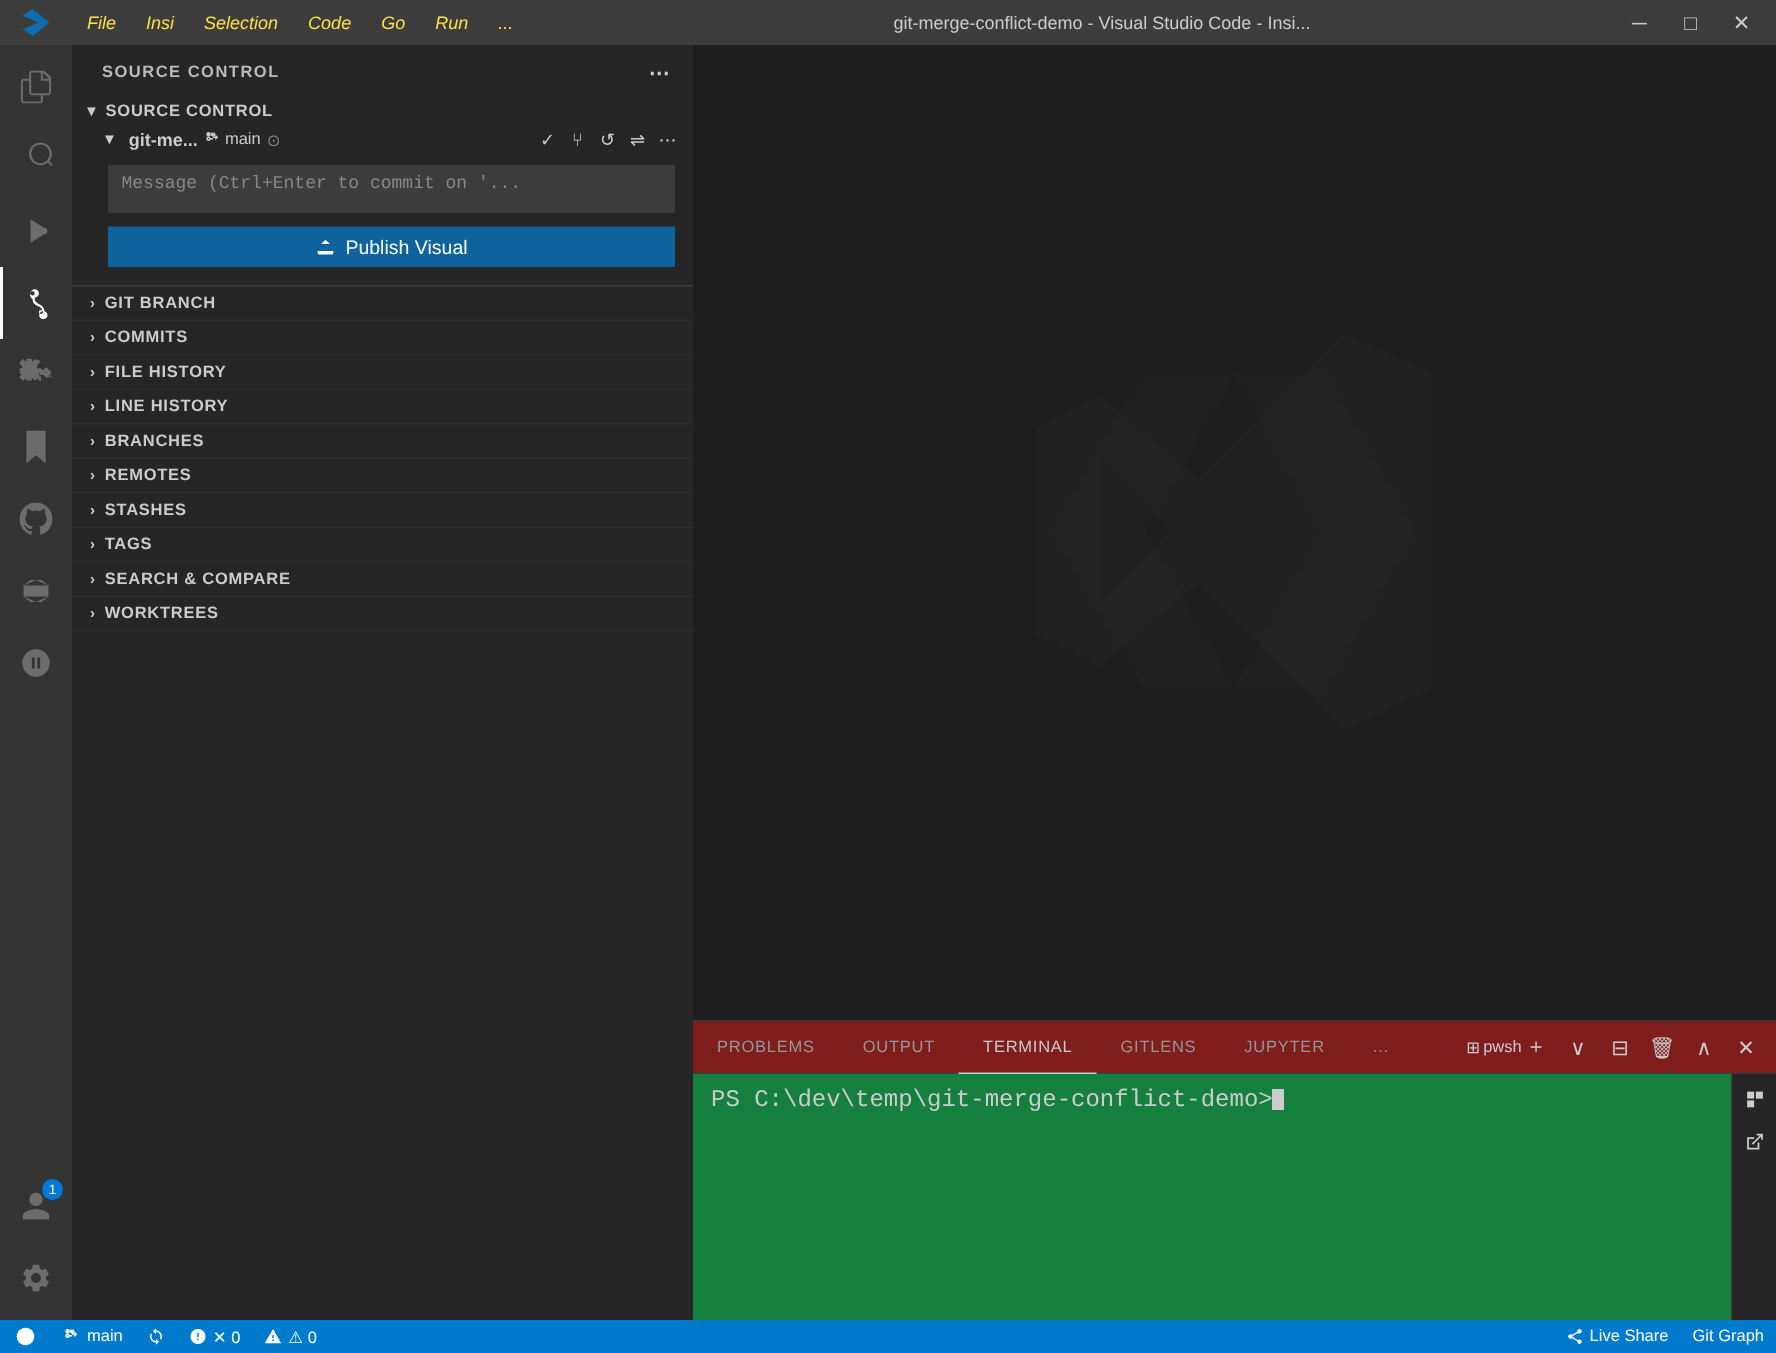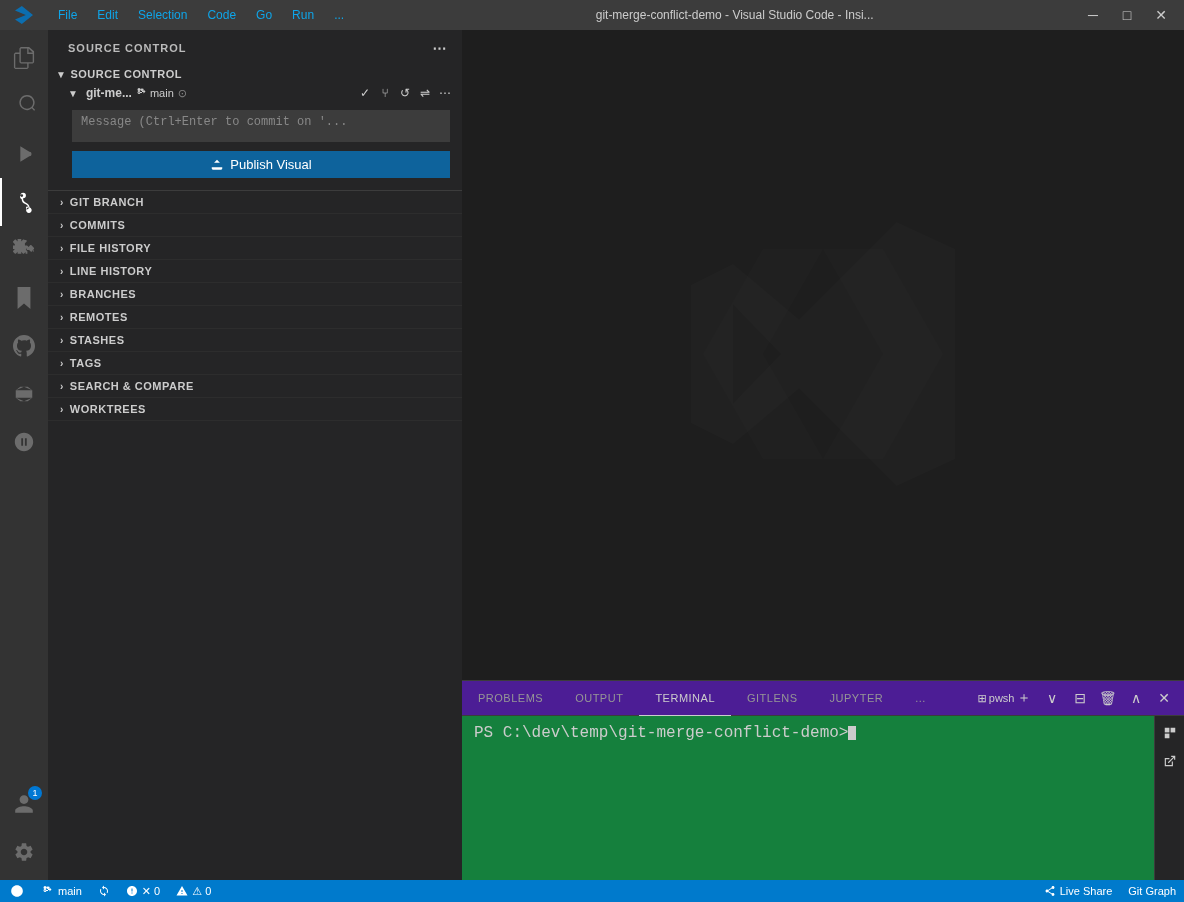--- a/index.html
+++ b/index.html
@@ -31,22 +31,23 @@
     }
     .title-bar-menu {
       display: flex;
       align-items: center;
       gap: 0;
       flex: 1;
     }
     .menu-item {
       padding: 4px 10px;
       font-size: 12px;
-      color: #0ea5e9;
-      cursor: pointer;
+      color: #fde047;
+      cursor: pointer;
+      font-style: italic;
     }
     .title-bar-title {
       flex: 2;
       text-align: center;
       font-size: 12px;
       color: #cccccc;
     }
     .title-bar-controls {
       display: flex;
       align-items: center;
@@ -265,21 +266,21 @@
       background: #1e1e1e;
       border-top: 1px solid #3c3c3c;
       display: flex;
       flex-direction: column;
       height: 200px;
       flex-shrink: 0;
     }
     .panel-tabs {
       display: flex;
       align-items: center;
-      background: #4c1d95;
+      background: #7f1d1d;
       border-bottom: 1px solid #3c3c3c;
       height: 35px;
       flex-shrink: 0;
     }
     .panel-tab {
       padding: 0 16px;
       height: 35px;
       display: flex;
       align-items: center;
       font-size: 11px;
@@ -422,21 +423,21 @@
 <body>
 
 <div class="title-bar">
   <div class="title-bar-logo">
     <svg width="18" height="18" viewBox="0 0 100 100">
       <path d="M 0 25 L 38 0 L 100 50 L 38 100 L 0 75 L 60 50 Z" fill="#007acc" opacity="0.8"></path>
     </svg>
   </div>
   <div class="title-bar-menu">
     <span class="menu-item">File</span>
-    <span class="menu-item">Edit</span>
+    <span class="menu-item">Insi</span>
     <span class="menu-item">Selection</span>
     <span class="menu-item">Code</span>
     <span class="menu-item">Go</span>
     <span class="menu-item">Run</span>
     <span class="menu-item">...</span>
   </div>
   <div class="title-bar-title">git-merge-conflict-demo - Visual Studio Code - Insi...</div>
   <div class="title-bar-controls">
     <div class="title-control-btn">─</div>
     <div class="title-control-btn">□</div>

